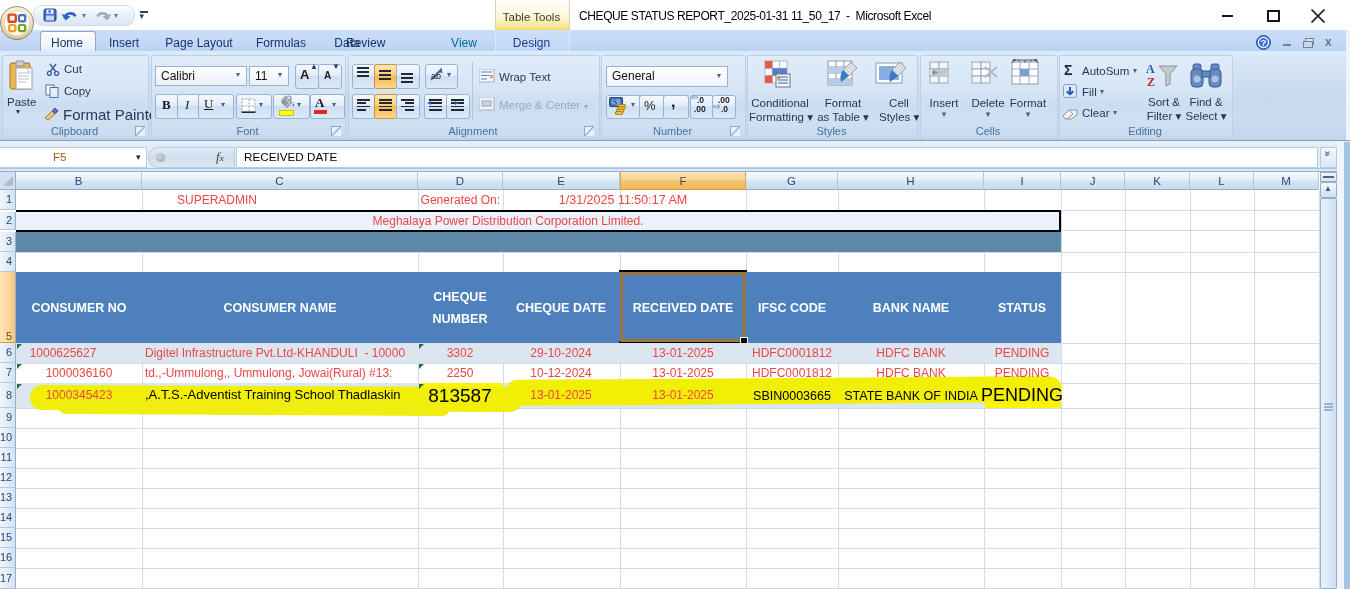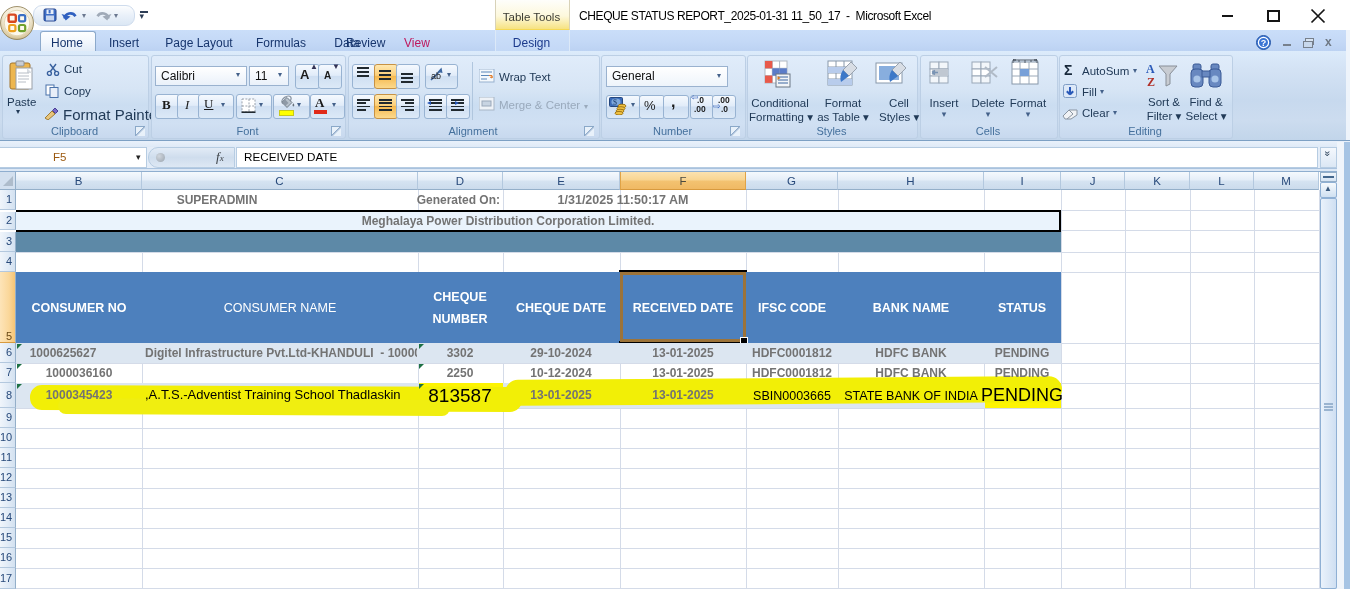--- a/index.html
+++ b/index.html
@@ -17,21 +17,21 @@
 .vline{position:absolute;width:1px;background:#d4dbe8}
 .hline{position:absolute;height:1px;background:#d4dbe8}
 .colhdr{position:absolute;top:172px;height:18px;box-sizing:border-box;
  background:linear-gradient(180deg,#f5f9fd 0%,#e5eef8 45%,#d5e3f1 55%,#cbdbec 100%);
  border-right:1px solid #b3c8de;border-bottom:1px solid #94afc9;
  text-align:center;font-size:11.5px;color:#27497a;line-height:18px}
 .rowhdr{position:absolute;left:0;width:16px;box-sizing:border-box;
  background:linear-gradient(90deg,#f0f5fb 0%,#e2ecf7 50%,#d3e1f0 100%);
  border-right:1px solid #94afc9;border-bottom:1px solid #b3c8de;
  text-align:right;font-size:11px;color:#27497a;padding-right:3px}
-.cellt{position:absolute;font-weight:bold;font-size:12px;color:#737373}
+.cellt{position:absolute;font-weight:normal;font-size:12px;color:#ef4444}
 .seltab{position:absolute;font-size:12px;color:#17356d}
 </style></head><body>
 <div id="app">
 <div class="ab" style="left:0;top:0;width:1350px;height:30px;background:#fff"></div>
 <div class="ab" style="left:1222px;top:15px;width:11px;height:2px;background:#151515"></div>
 <div class="ab" style="left:1267px;top:10px;width:9px;height:8px;border:2px solid #151515"></div>
 <svg class="ab" style="left:1310px;top:8px" width="16" height="16">
       <path d="M1.5 1.5 L14.5 14.5 M14.5 1.5 L1.5 14.5" stroke="#151515" stroke-width="1.7"></path>
     </svg>
 <div class="tx" style="left:579px;top:9px;font-size:12px;color:#000;letter-spacing:-0.4px">CHEQUE STATUS REPORT_2025-01-31 11_50_17&nbsp; -&nbsp; Microsoft Excel</div>
@@ -39,21 +39,21 @@
 <div class="tx" style="left:495px;top:11px;width:73px;text-align:center;font-size:11.5px;color:#3b3b33">Table Tools</div>
 <div class="ab" style="left:0;top:30px;width:1346px;height:21px;background:linear-gradient(180deg,#cadef9 0%,#c3d8f6 60%,#bcd2f2 100%)"></div>
 <div class="ab" style="left:1346px;top:30px;width:4px;height:110px;background:#eef4fb"></div>
 <div class="ab" style="left:40px;top:31px;width:54px;height:20px;border:1px solid #8ca9cb;border-bottom:none;border-radius:3px 3px 0 0;background:linear-gradient(180deg,#fdfeff 0%,#f2f7fd 50%,#e1ebf7 100%)"></div>
 <div class="seltab" style="left:7px;top:36px;width:120px;text-align:center;color:#17356d">Home</div>
 <div class="seltab" style="left:64px;top:36px;width:120px;text-align:center;color:#17356d">Insert</div>
 <div class="seltab" style="left:139px;top:36px;width:120px;text-align:center;color:#17356d">Page Layout</div>
 <div class="seltab" style="left:221px;top:36px;width:120px;text-align:center;color:#17356d">Formulas</div>
 <div class="seltab" style="left:287px;top:36px;width:120px;text-align:center;color:#17356d">Data</div>
 <div class="seltab" style="left:346px;top:36px;width:120px;color:#17356d">Review</div>
-<div class="seltab" style="left:404px;top:36px;width:120px;text-align:left;color:#be185d">View</div>
+<div class="seltab" style="left:404px;top:36px;width:120px;text-align:center;color:#0369a1">View</div>
 <div class="ab" style="left:495px;top:30px;width:73px;height:21px;background:linear-gradient(180deg,#cde0fa 0%,#c3d8f6 100%);border-left:1px solid #dce9f8;border-right:1px solid #dce9f8"></div>
 <div class="seltab" style="left:495px;top:36px;width:73px;text-align:center;color:#1c3a8c">Design</div>
 <svg class="ab" style="left:1256px;top:35px" width="15" height="15">
       <circle cx="7.5" cy="7.5" r="7" fill="#3a74d4" stroke="#2a5aa8"></circle>
       <circle cx="7.5" cy="7.5" r="5.1" fill="none" stroke="#fff" stroke-width="1.2"></circle>
       <text x="7.5" y="11" font-size="9" font-weight="bold" fill="#fff" text-anchor="middle" font-family="Liberation Sans">?</text>
     </svg>
 <div class="ab" style="left:1283px;top:44px;width:8px;height:2px;background:#77808c"></div>
 <div class="ab" style="left:1305px;top:38px;width:7px;height:5px;border:1px solid #77808c;background:#d8e4f2"></div>
 <div class="ab" style="left:1303px;top:41px;width:8px;height:5px;border:1px solid #77808c;background:#c8d8ec"></div>
@@ -475,21 +475,21 @@
 <div class="ct cellt" style="left:117px;top:193px;width:200px">SUPERADMIN</div>
 <div class="tx cellt" style="left:330px;top:193px;width:170px;text-align:right">Generated On:</div>
 <div class="ct cellt" style="left:523px;top:193px;width:200px;font-size:12.5px">1/31/2025 11:50:17 AM</div>
 <div class="ab" style="left:16px;top:210px;width:1045px;height:2px;background:#000"></div>
 <div class="ab" style="left:16px;top:212px;width:1045px;height:18px;background:#eaf3fc;border-right:2px solid #000;box-sizing:border-box"></div>
 <div class="ct cellt" style="left:308px;top:214px;width:400px;font-size:12px">Meghalaya Power Distribution Corporation Limited.</div>
 <div class="ab" style="left:16px;top:230px;width:1045px;height:2px;background:#000"></div>
 <div class="ab" style="left:16px;top:232px;width:1045px;height:20px;background:#5d89a7"></div>
 <div class="ab" style="left:16px;top:272px;width:1045px;height:71px;background:#4d80bd"></div>
 <div class="ct" style="left:-11px;top:301px;width:180px;font-size:12.5px;font-weight:bold;color:#fff">CONSUMER NO</div>
-<div class="ct" style="left:190px;top:301px;width:180px;font-size:12.5px;font-weight:normal;color:#fff">CONSUMER NAME</div>
+<div class="ct" style="left:190px;top:301px;width:180px;font-size:12.5px;font-weight:bold;color:#fff">CONSUMER NAME</div>
 <div class="ct" style="left:471px;top:301px;width:180px;font-size:12.5px;font-weight:bold;color:#fff">CHEQUE DATE</div>
 <div class="ct" style="left:593px;top:301px;width:180px;font-size:12.5px;font-weight:bold;color:#fff">RECEIVED DATE</div>
 <div class="ct" style="left:702px;top:301px;width:180px;font-size:12.5px;font-weight:bold;color:#fff">IFSC CODE</div>
 <div class="ct" style="left:821px;top:301px;width:180px;font-size:12.5px;font-weight:bold;color:#fff">BANK NAME</div>
 <div class="ct" style="left:932px;top:301px;width:180px;font-size:12.5px;font-weight:bold;color:#fff">STATUS</div>
 <div class="ct" style="left:400px;top:290px;width:120px;font-size:12.5px;font-weight:bold;color:#fff">CHEQUE</div>
 <div class="ct" style="left:400px;top:312px;width:120px;font-size:12.5px;font-weight:bold;color:#fff">NUMBER</div>
 <div class="ab" style="left:619px;top:270px;width:128px;height:2px;background:#000"></div>
 <div class="ab" style="left:619px;top:341px;width:128px;height:2px;background:#000"></div>
 <div class="ab" style="left:620px;top:272px;width:126px;height:70px;border:3px solid #9c7339;box-sizing:border-box"></div>
@@ -510,20 +510,21 @@
 <div class="ct cellt" style="left:831px;top:346px;width:160px">HDFC BANK</div>
 <div class="ct cellt" style="left:942px;top:346px;width:160px">PENDING</div>
 <div class="ct cellt" style="left:-1px;top:366px;width:160px">1000036160</div>
 <div class="ct cellt" style="left:380px;top:366px;width:160px">2250</div>
 <div class="ct cellt" style="left:481px;top:366px;width:160px">10-12-2024</div>
 <div class="ct cellt" style="left:603px;top:366px;width:160px">13-01-2025</div>
 <div class="ct cellt" style="left:712px;top:366px;width:160px">HDFC0001812</div>
 <div class="ct cellt" style="left:831px;top:366px;width:160px">HDFC BANK</div>
 <div class="ct cellt" style="left:942px;top:366px;width:160px">PENDING</div>
 <div class="tx cellt" style="left:145px;top:346px;width:272px;overflow:hidden">Digitel Infrastructure Pvt.Ltd-KHANDULI&nbsp; - 10000</div>
+<div class="tx cellt" style="left:145px;top:366px;width:272px;overflow:hidden">td.,-Ummulong,, Ummulong, Jowai(Rural) #13:</div>
 <div class="ct cellt" style="left:-1px;top:388px;width:160px">1000345423</div>
 <div class="tx" style="left:145px;top:387px;width:272px;overflow:hidden;font-size:13px;color:#000">,A.T.S.-Adventist Training School Thadlaskin</div>
 <div class="ct" style="left:400px;top:385px;width:120px;font-size:19px;color:#000">813587</div>
 <div class="ct cellt" style="left:481px;top:388px;width:160px">13-01-2025</div>
 <div class="ct cellt" style="left:603px;top:388px;width:160px">13-01-2025</div>
 <div class="ct" style="left:712px;top:389px;width:160px;font-size:12.5px;color:#000">SBIN0003665</div>
 <div class="ct" style="left:831px;top:389px;width:160px;font-size:12.5px;color:#000">STATE BANK OF INDIA</div>
 <div class="ct" style="left:942px;top:385px;width:160px;font-size:18px;color:#000">PENDING</div>
 <div class="ab" style="left:17px;top:344px;width:0;height:0;border-top:5px solid #1e7145;border-right:5px solid transparent"></div>
 <div class="ab" style="left:17px;top:364px;width:0;height:0;border-top:5px solid #1e7145;border-right:5px solid transparent"></div>

